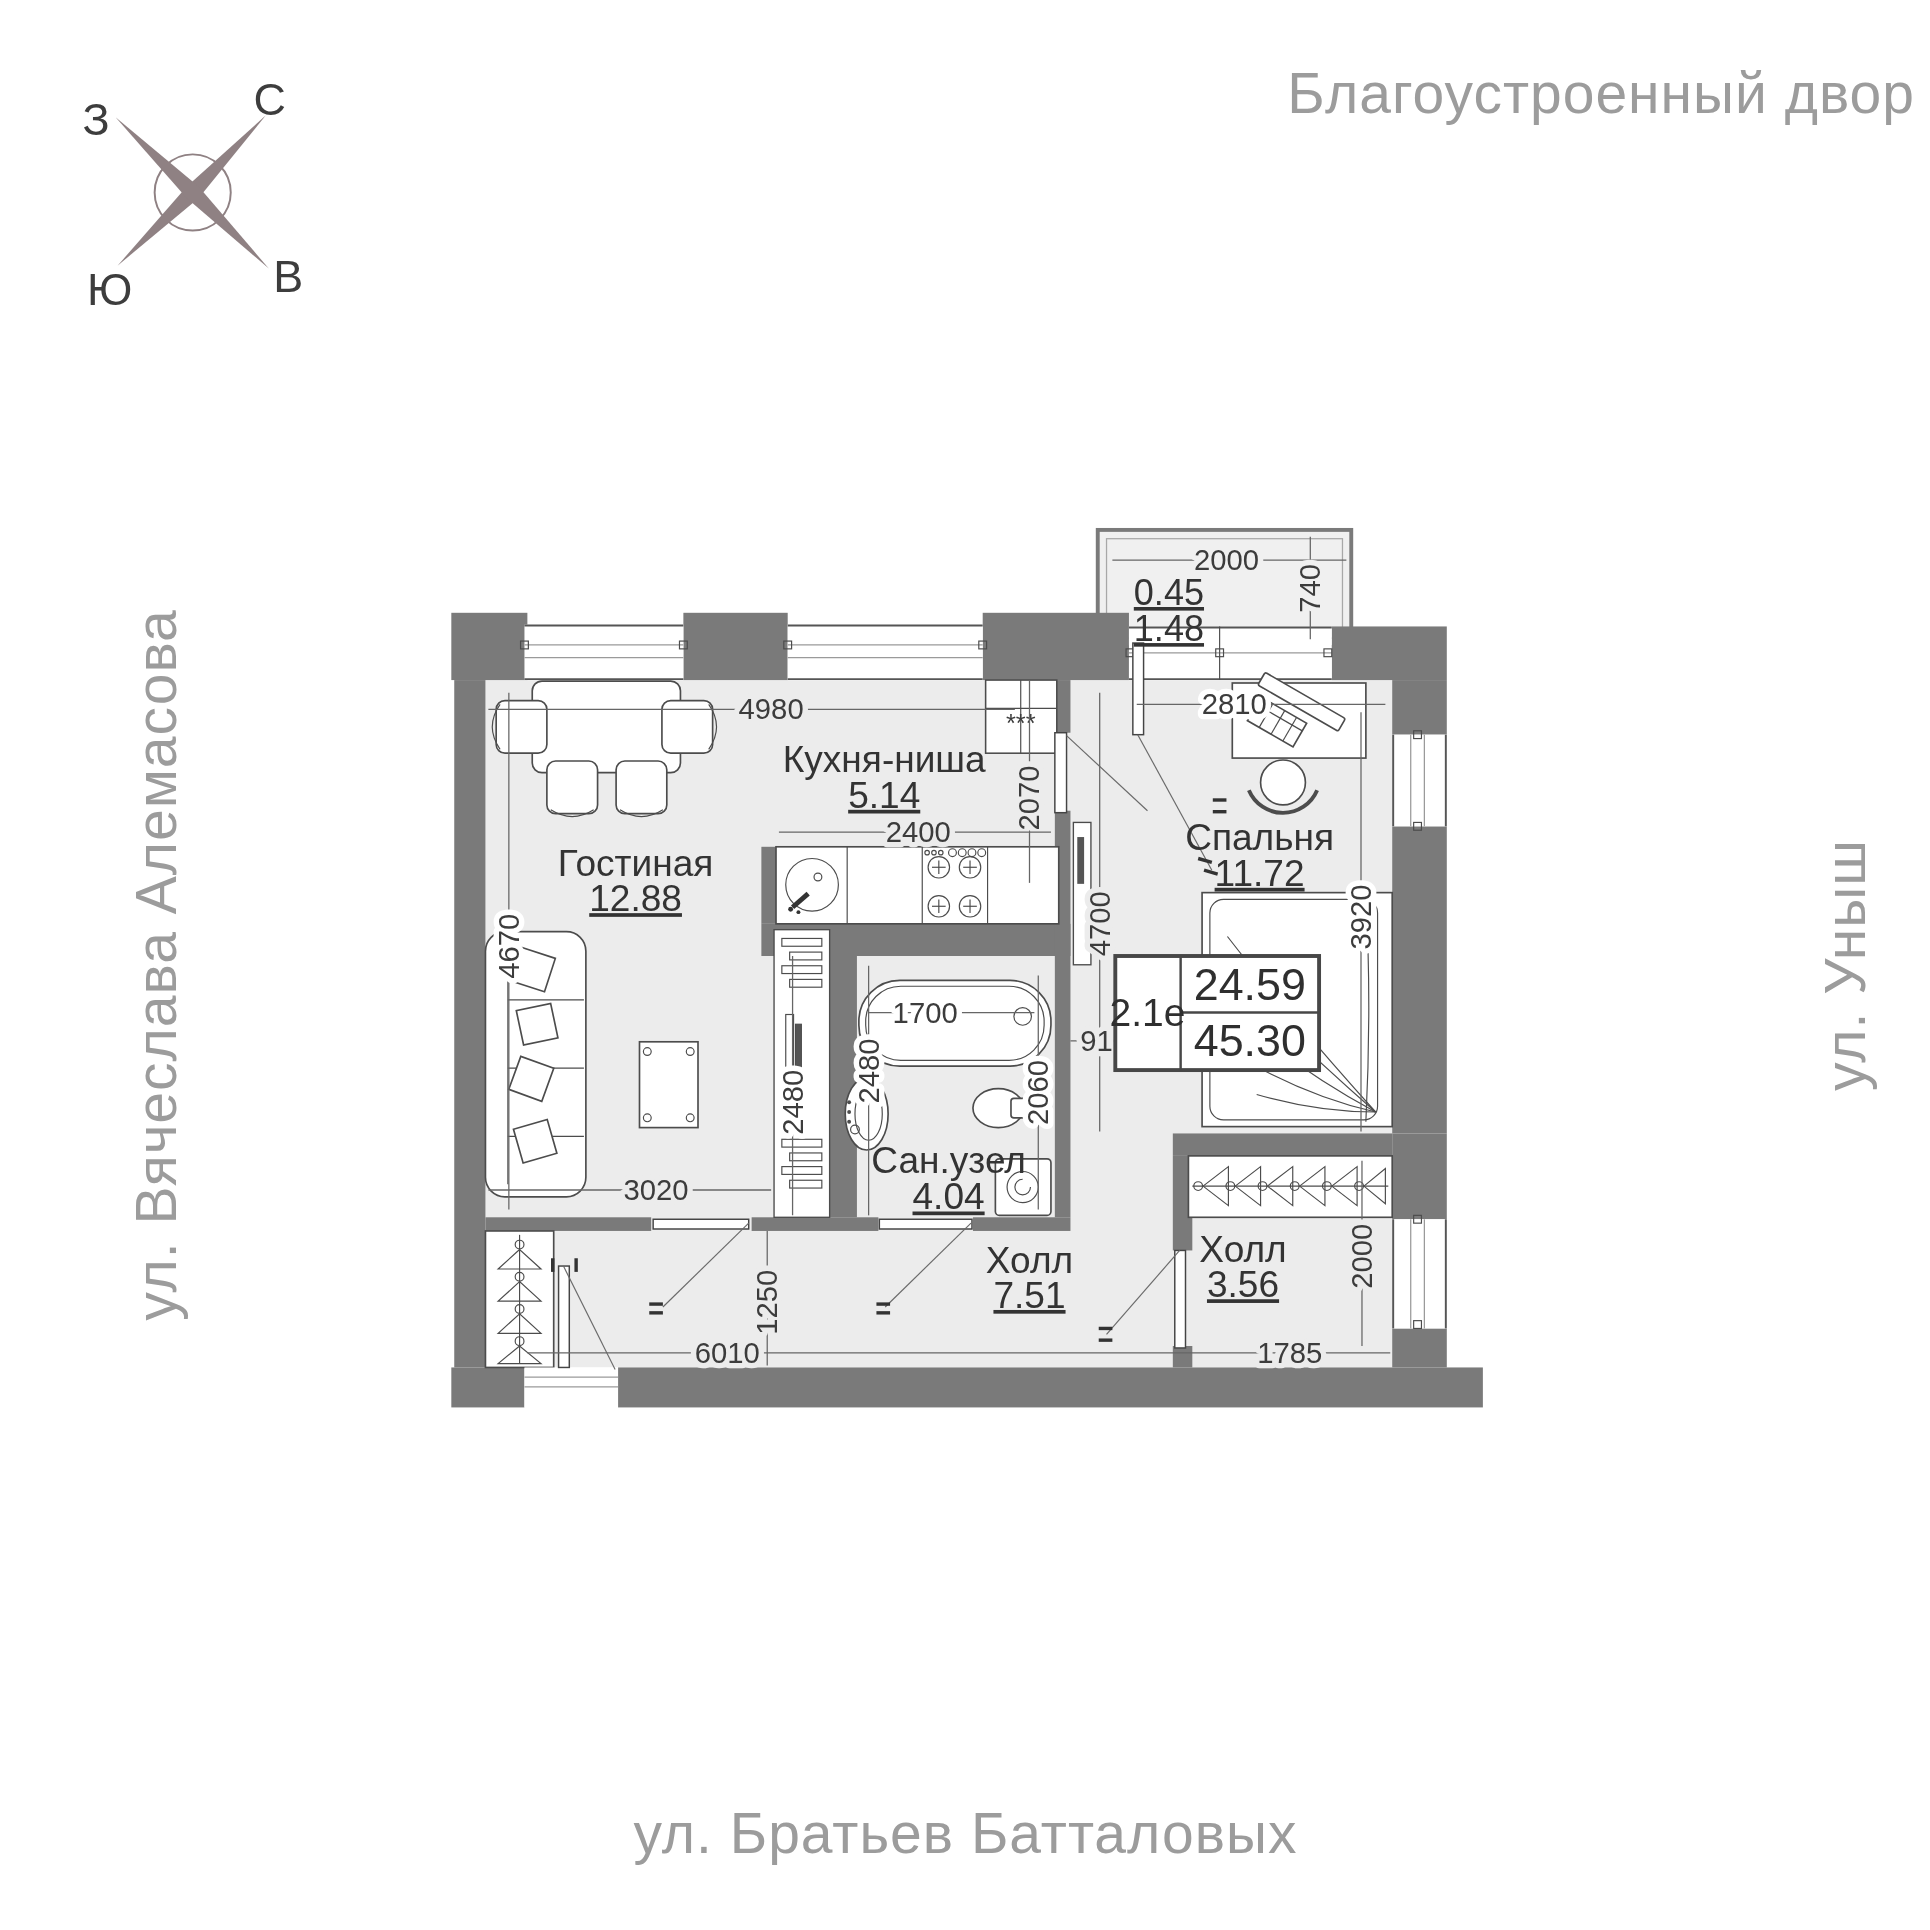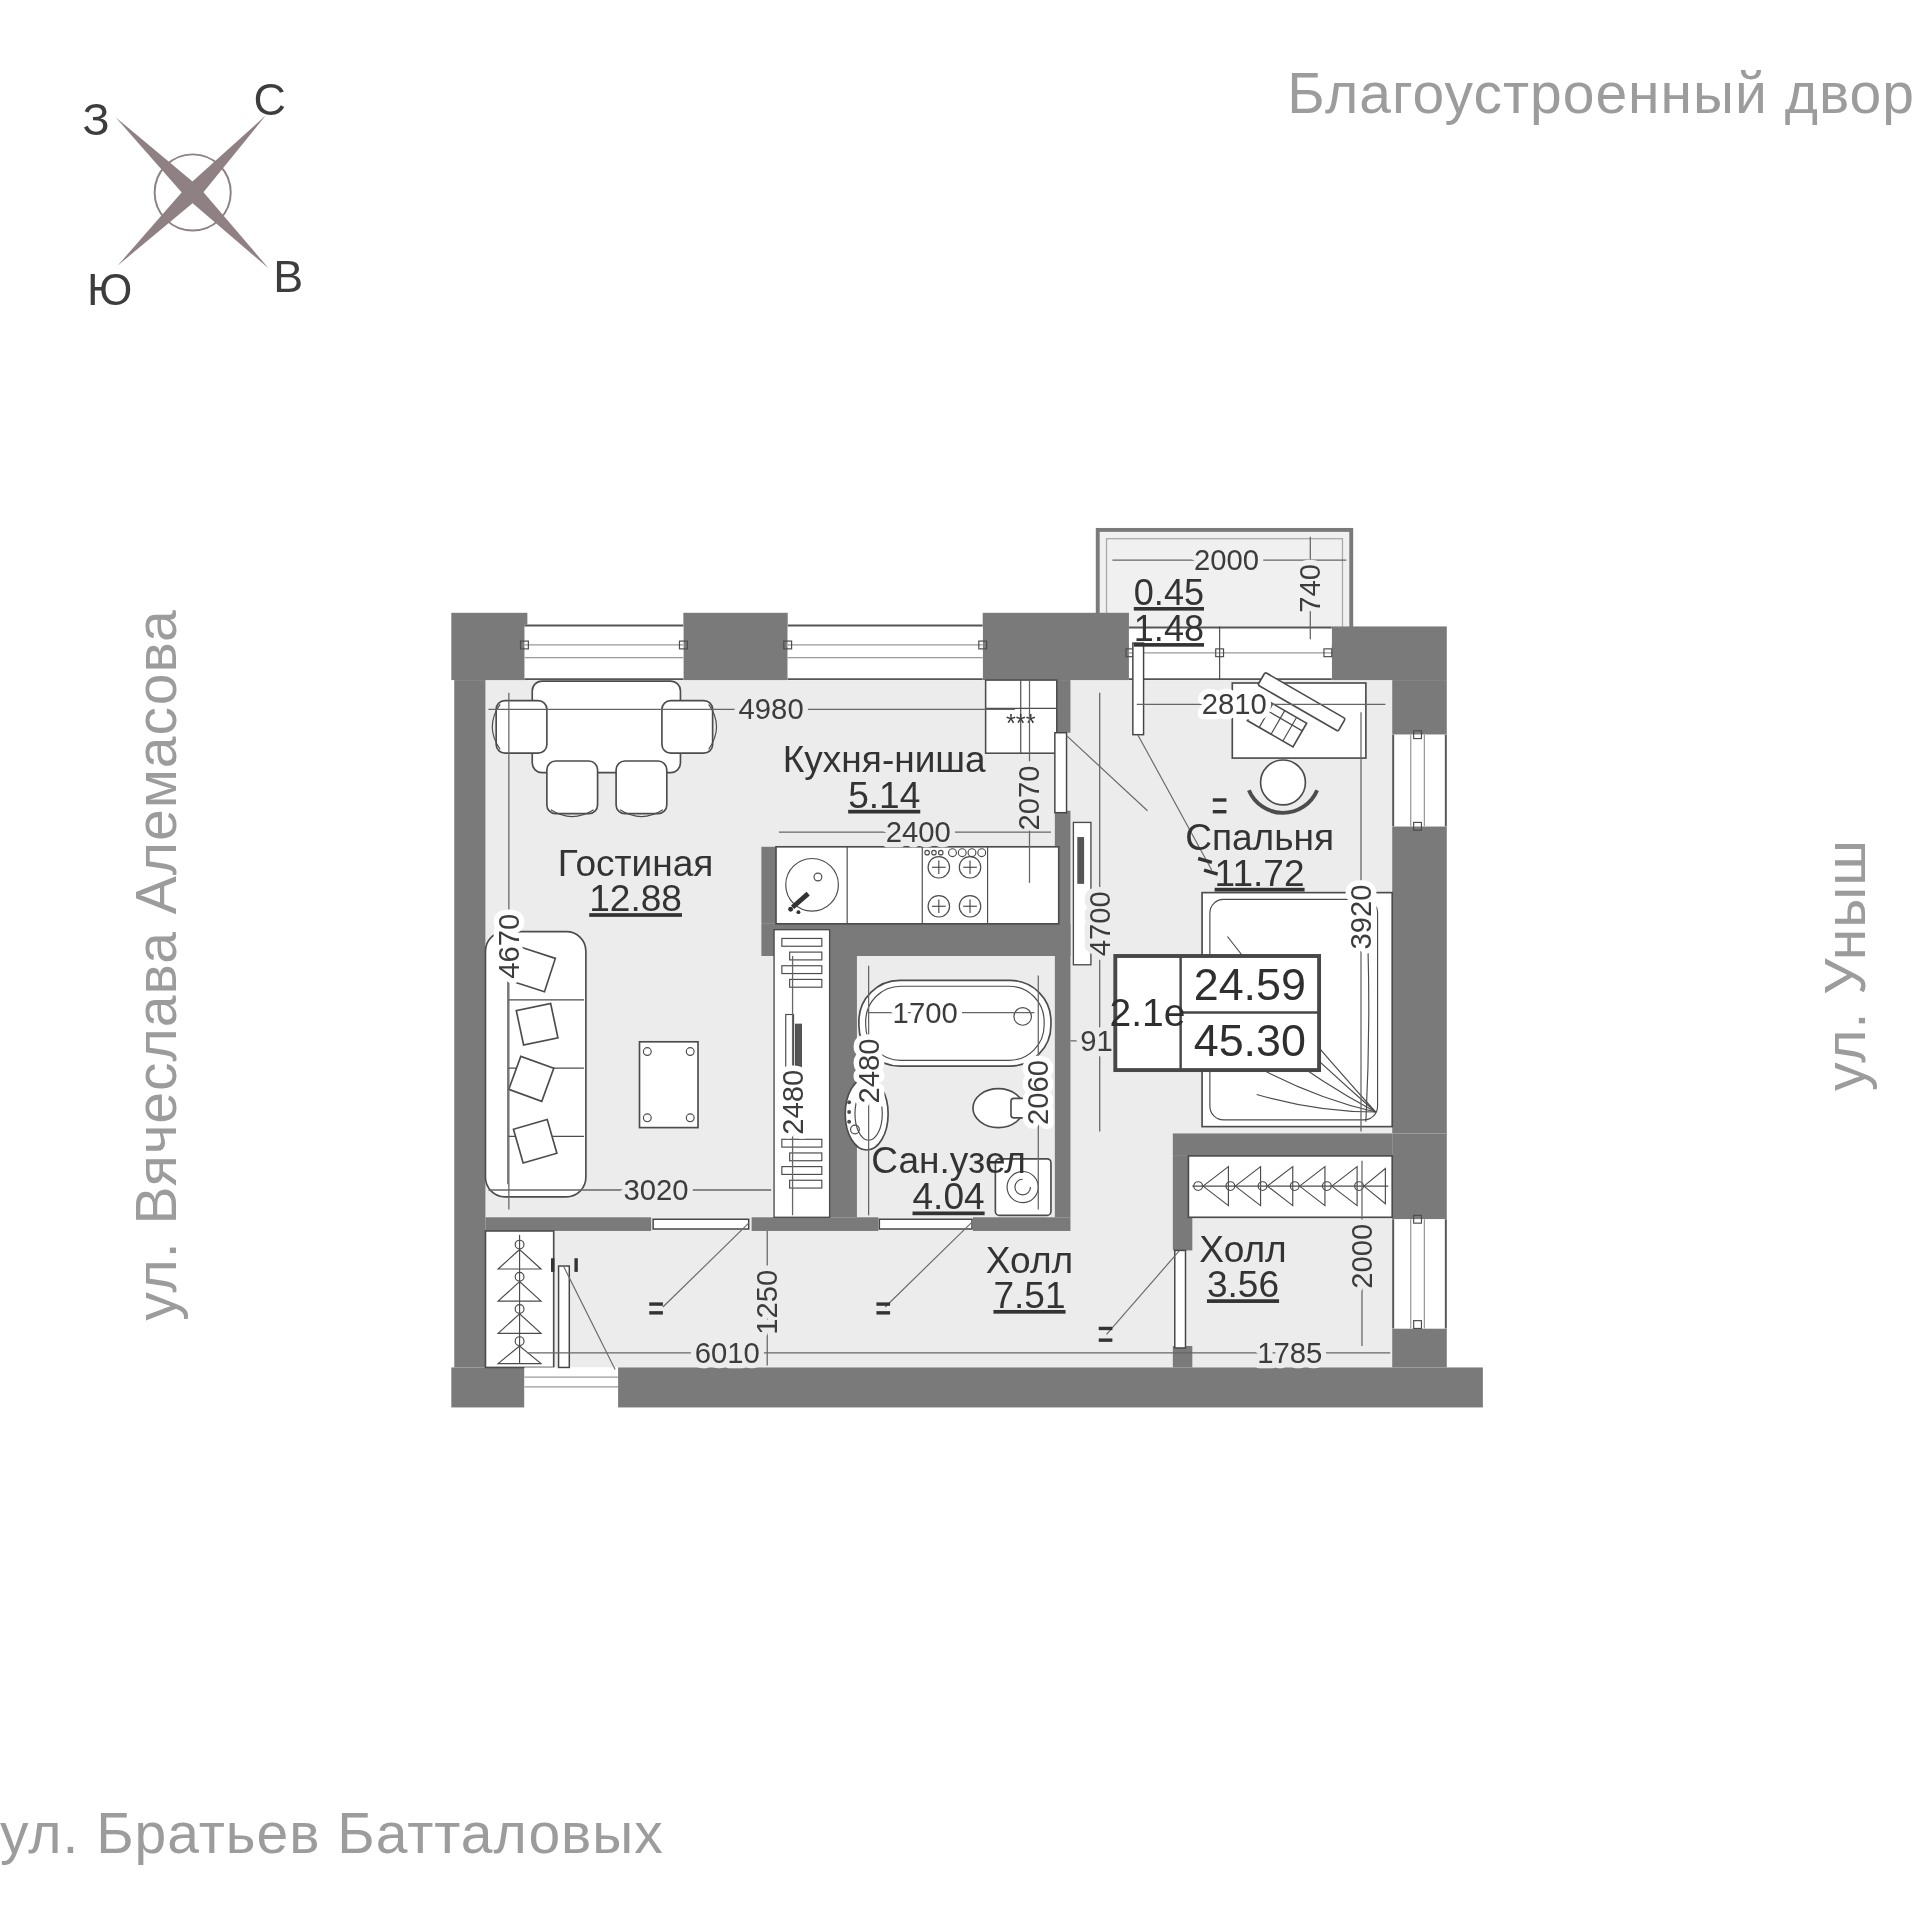--- a/index.html
+++ b/index.html
@@ -1,20 +1,20 @@
 <!DOCTYPE html>
 <html><head>
 <meta charset="utf-8">
 <style>
   html,body{margin:0;padding:0;background:#fff;}
   body{width:1931px;height:1931px;position:relative;overflow:hidden;
        font-family:"Liberation Sans", sans-serif;}
   .street{position:absolute;color:#9c9c9c;font-size:57px;letter-spacing:1px;white-space:nowrap;}
   #title-top{top:60px;left:0;width:1915px;text-align:right;}
-  #street-bottom{top:1800px;left:0;width:1931px;}
+  #street-bottom{top:1800px;left:0;width:1931px;text-align:center;}
   #street-left{top:965px;left:156px;transform:translate(-50%,-50%) rotate(-90deg);}
   #street-right{top:965px;left:1845px;transform:translate(-50%,-50%) rotate(-90deg);}
   svg text{font-family:"Liberation Sans", sans-serif;}
   .dim{font-size:30px;fill:#3c3c3c;paint-order:stroke;stroke:#ececec;stroke-width:11px;stroke-linejoin:round;}
   .dim.onw{stroke:#ffffff;}
   .rlabel{font-size:38px;fill:#333;}
   .rarea{font-size:38px;fill:#333;text-decoration:underline;}
   .barea{font-size:37px;fill:#333;text-decoration:underline;}
   .wall{fill:#7a7a7a;}
   .furn{fill:#ffffff;stroke:#4c4c4c;stroke-width:1.7;}

